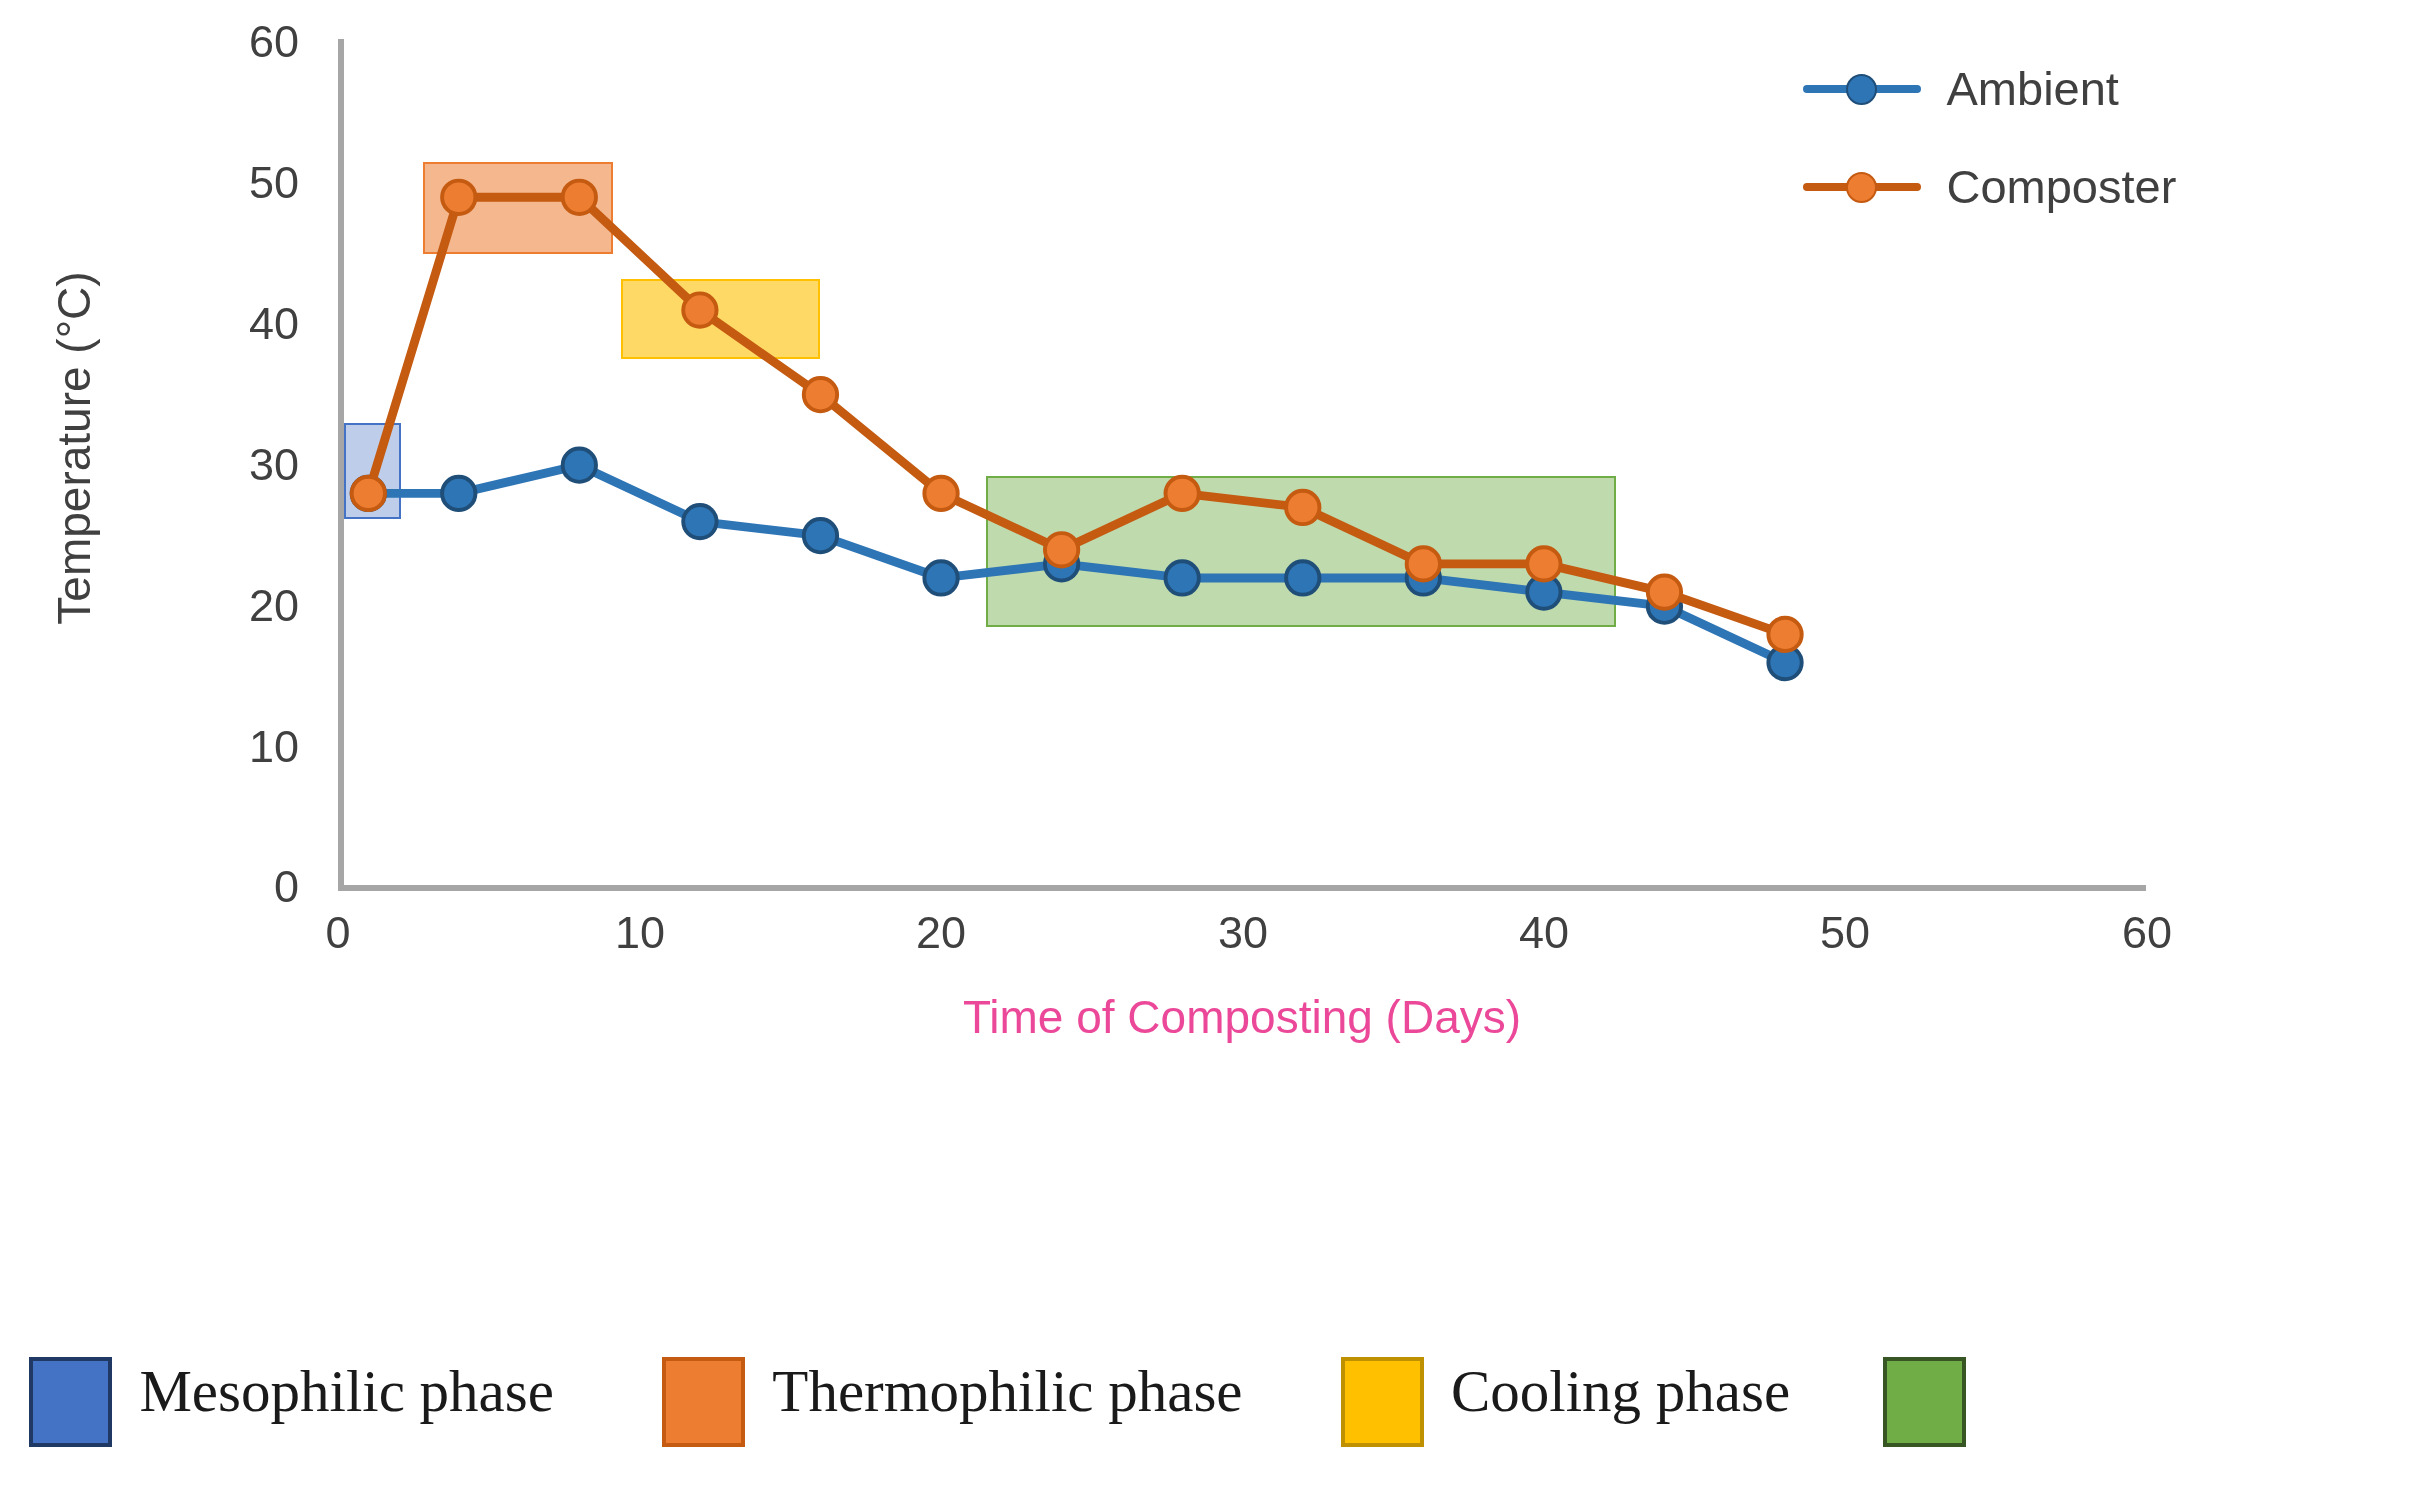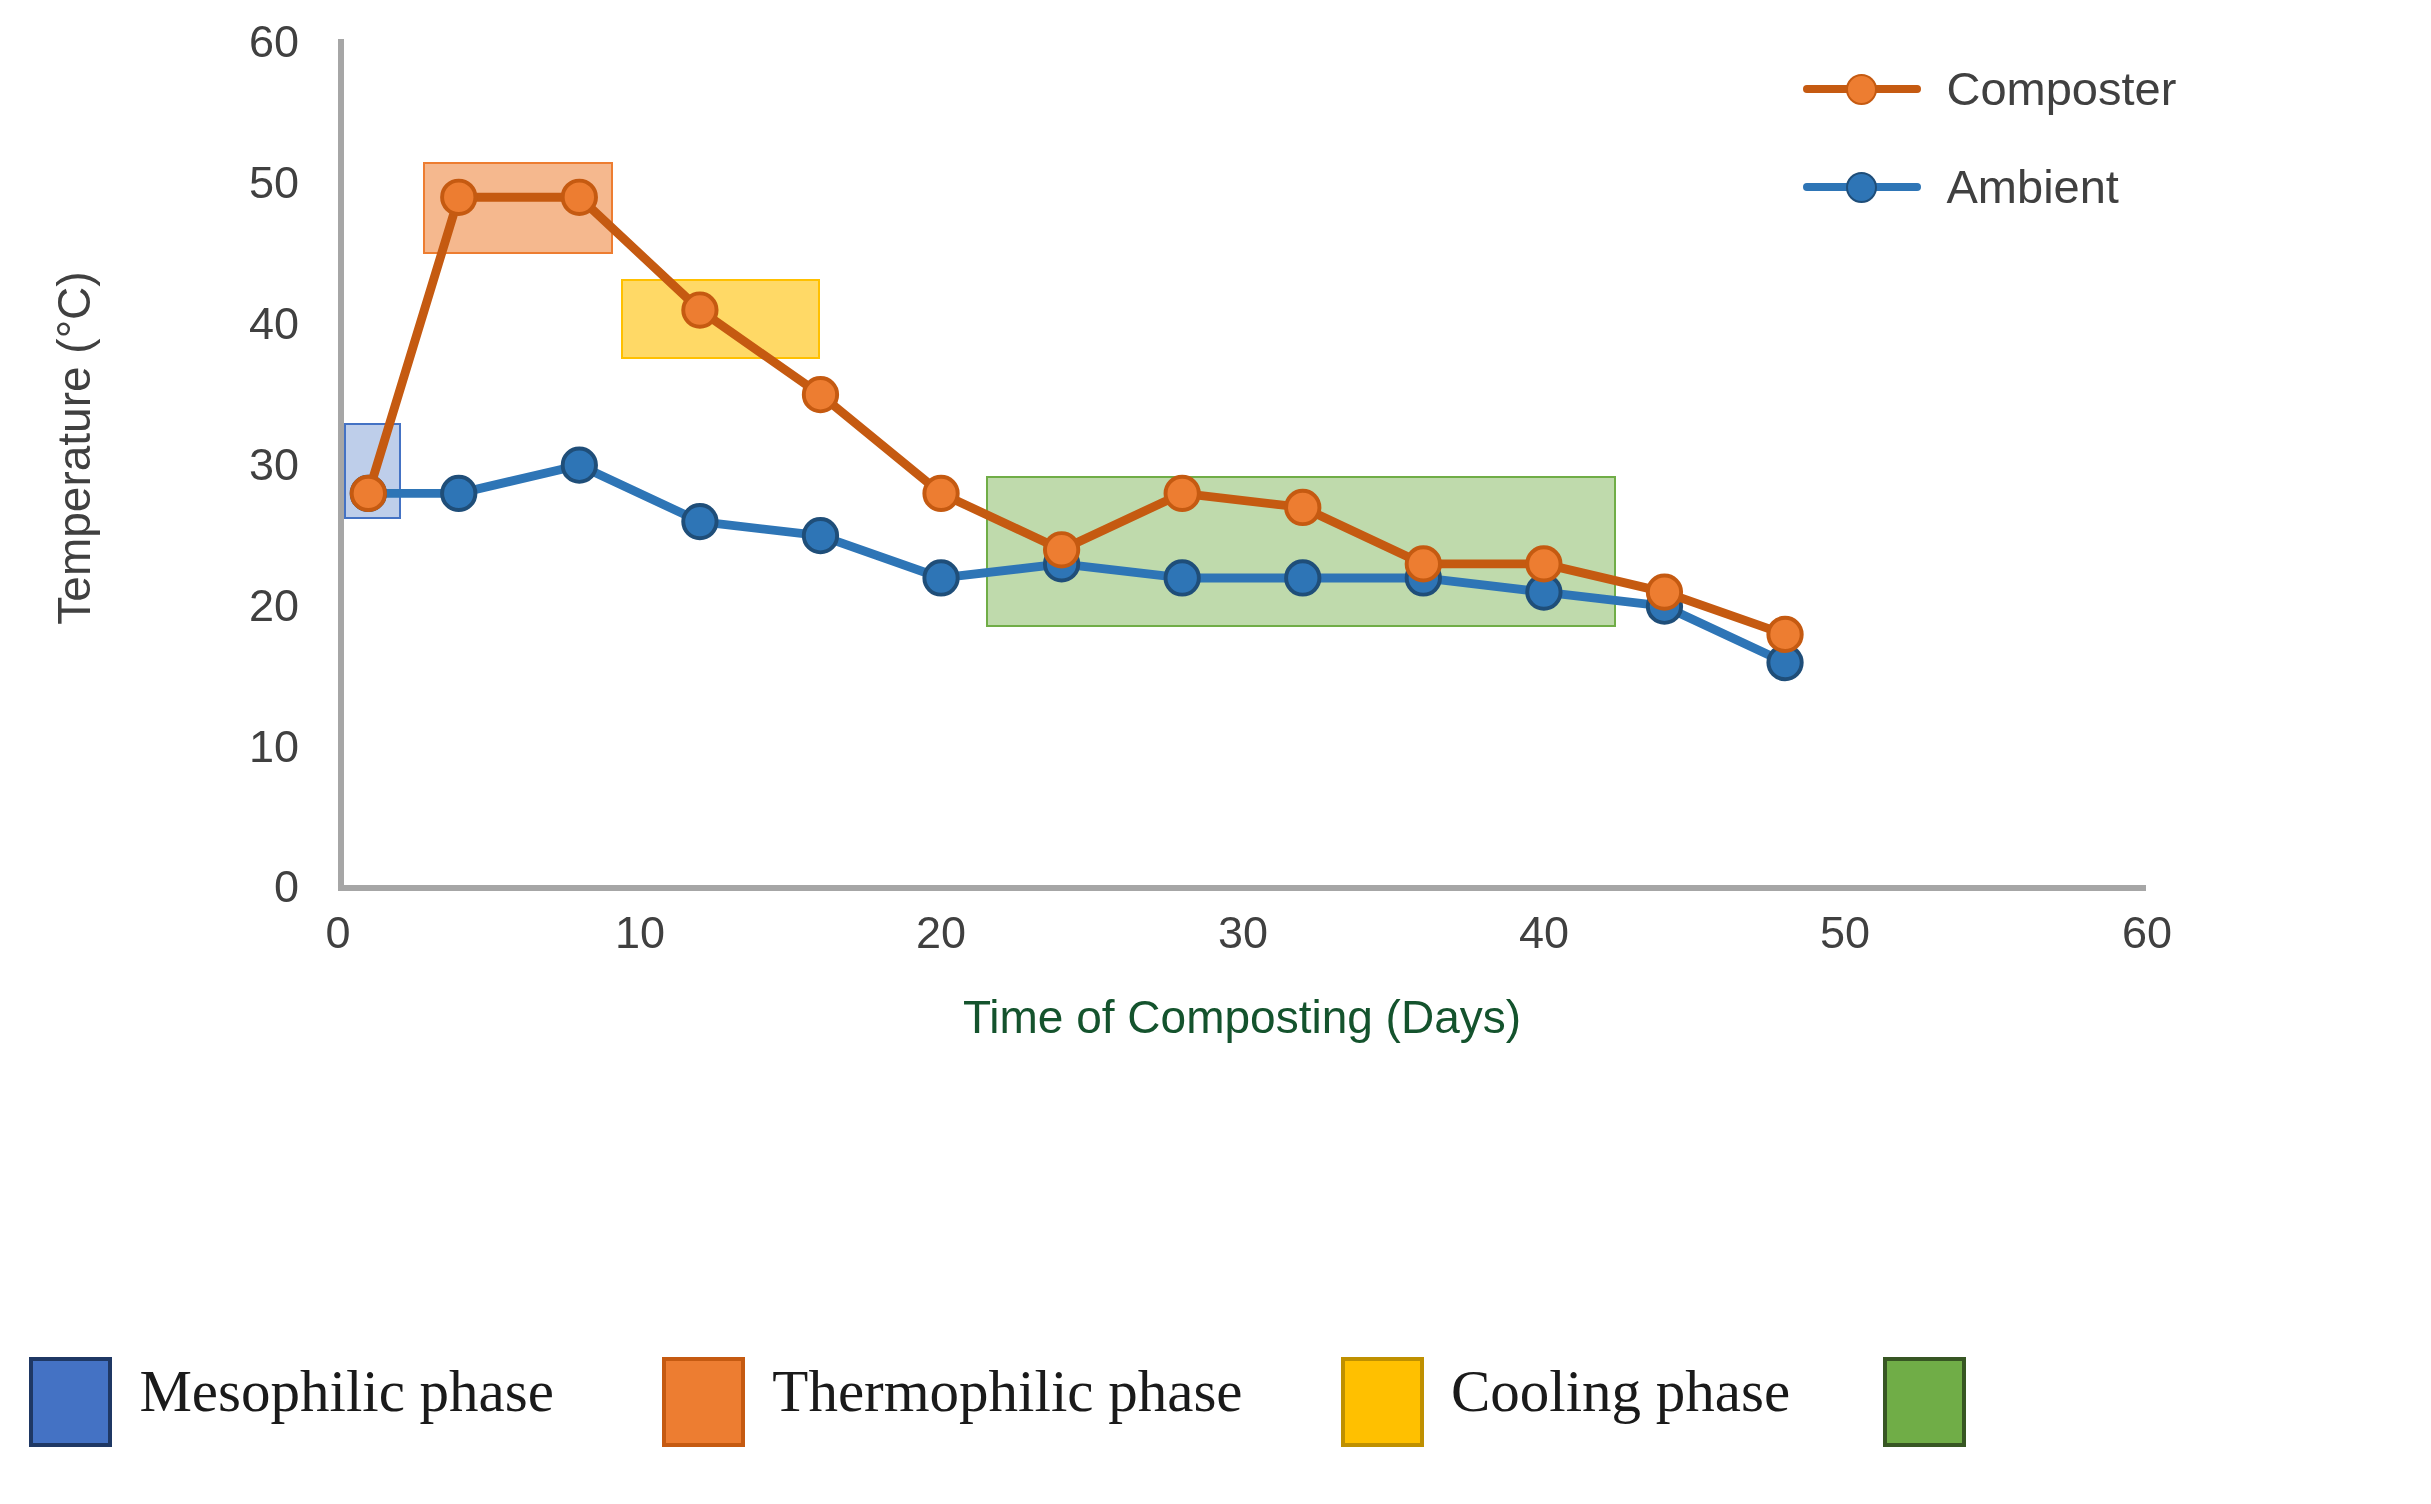--- a/index.html
+++ b/index.html
@@ -17,21 +17,21 @@
 
   .ytick-label{position:absolute;right:0;width:88px;text-align:right;
     font-size:45px;color:#404040;line-height:1;}
   .xtick-label{position:absolute;width:118px;text-align:center;
     font-size:45px;color:#404040;line-height:1;top:910px;}
 
   #y-axis-title{position:absolute;left:-201px;top:421px;width:549px;
     text-align:center;font-size:46px;color:#404040;
     transform:rotate(-90deg);transform-origin:50% 50%;}
   #x-axis-title{position:absolute;left:338px;top:990px;width:1808px;
-    text-align:center;font-size:46px;color:#14532d;}
+    text-align:center;font-size:46px;color:#ec4899;}
 
   
   .phase-band{position:absolute;box-sizing:border-box;}
 
   
   #series-svg{position:absolute;left:0;top:0;width:2432px;height:1098px;}
 
   
   #chart-legend{position:absolute;left:1803px;top:39px;width:510px;}
   .legend-row{display:flex;align-items:center;height:98px;}
@@ -116,31 +116,31 @@
         <circle cx="1329" cy="517.65" r="17" fill="#ED7D31" stroke="#C55A11" stroke-width="4"></circle>
         <circle cx="1452" cy="575.1833333333334" r="17" fill="#ED7D31" stroke="#C55A11" stroke-width="4"></circle>
         <circle cx="1575" cy="575.1833333333334" r="17" fill="#ED7D31" stroke="#C55A11" stroke-width="4"></circle>
         <circle cx="1698" cy="603.95" r="17" fill="#ED7D31" stroke="#C55A11" stroke-width="4"></circle>
         <circle cx="1821" cy="647.1" r="17" fill="#ED7D31" stroke="#C55A11" stroke-width="4"></circle>
       </svg>
 
     <div id="chart-legend">
       <div class="legend-row">
         <span class="legend-swatch">
+          <span class="lg-line" id="lg-line-0" style="background: rgb(46, 117, 182);"></span>
+            <span class="lg-dot" id="lg-dot-0" style="background: rgb(46, 117, 182); border: 2.9px solid rgb(31, 78, 121); box-sizing: border-box;"></span>
+        </span>
+        <span class="legend-text">Ambient</span>
+      </div>
+      <div class="legend-row">
+        <span class="legend-swatch">
           <span class="lg-line" id="lg-line-1" style="background: rgb(197, 90, 17);"></span>
             <span class="lg-dot" id="lg-dot-1" style="background: rgb(237, 125, 49); border: 2.9px solid rgb(197, 90, 17); box-sizing: border-box;"></span>
         </span>
         <span class="legend-text">Composter</span>
-      </div>
-      <div class="legend-row">
-        <span class="legend-swatch">
-          <span class="lg-line" id="lg-line-0" style="background: rgb(46, 117, 182);"></span>
-            <span class="lg-dot" id="lg-dot-0" style="background: rgb(46, 117, 182); border: 2.9px solid rgb(31, 78, 121); box-sizing: border-box;"></span>
-        </span>
-        <span class="legend-text">Ambient</span>
       </div>
     </div>
 
   </div>
 
   <div id="phase-legend">
     <div class="phase-item sp-a">
       <span class="phase-swatch" id="ps-0" style="background: rgb(68, 114, 196); border: 4.9px solid rgb(31, 56, 100);"></span>
       <span class="phase-label">Mesophilic phase</span>
     </div>

